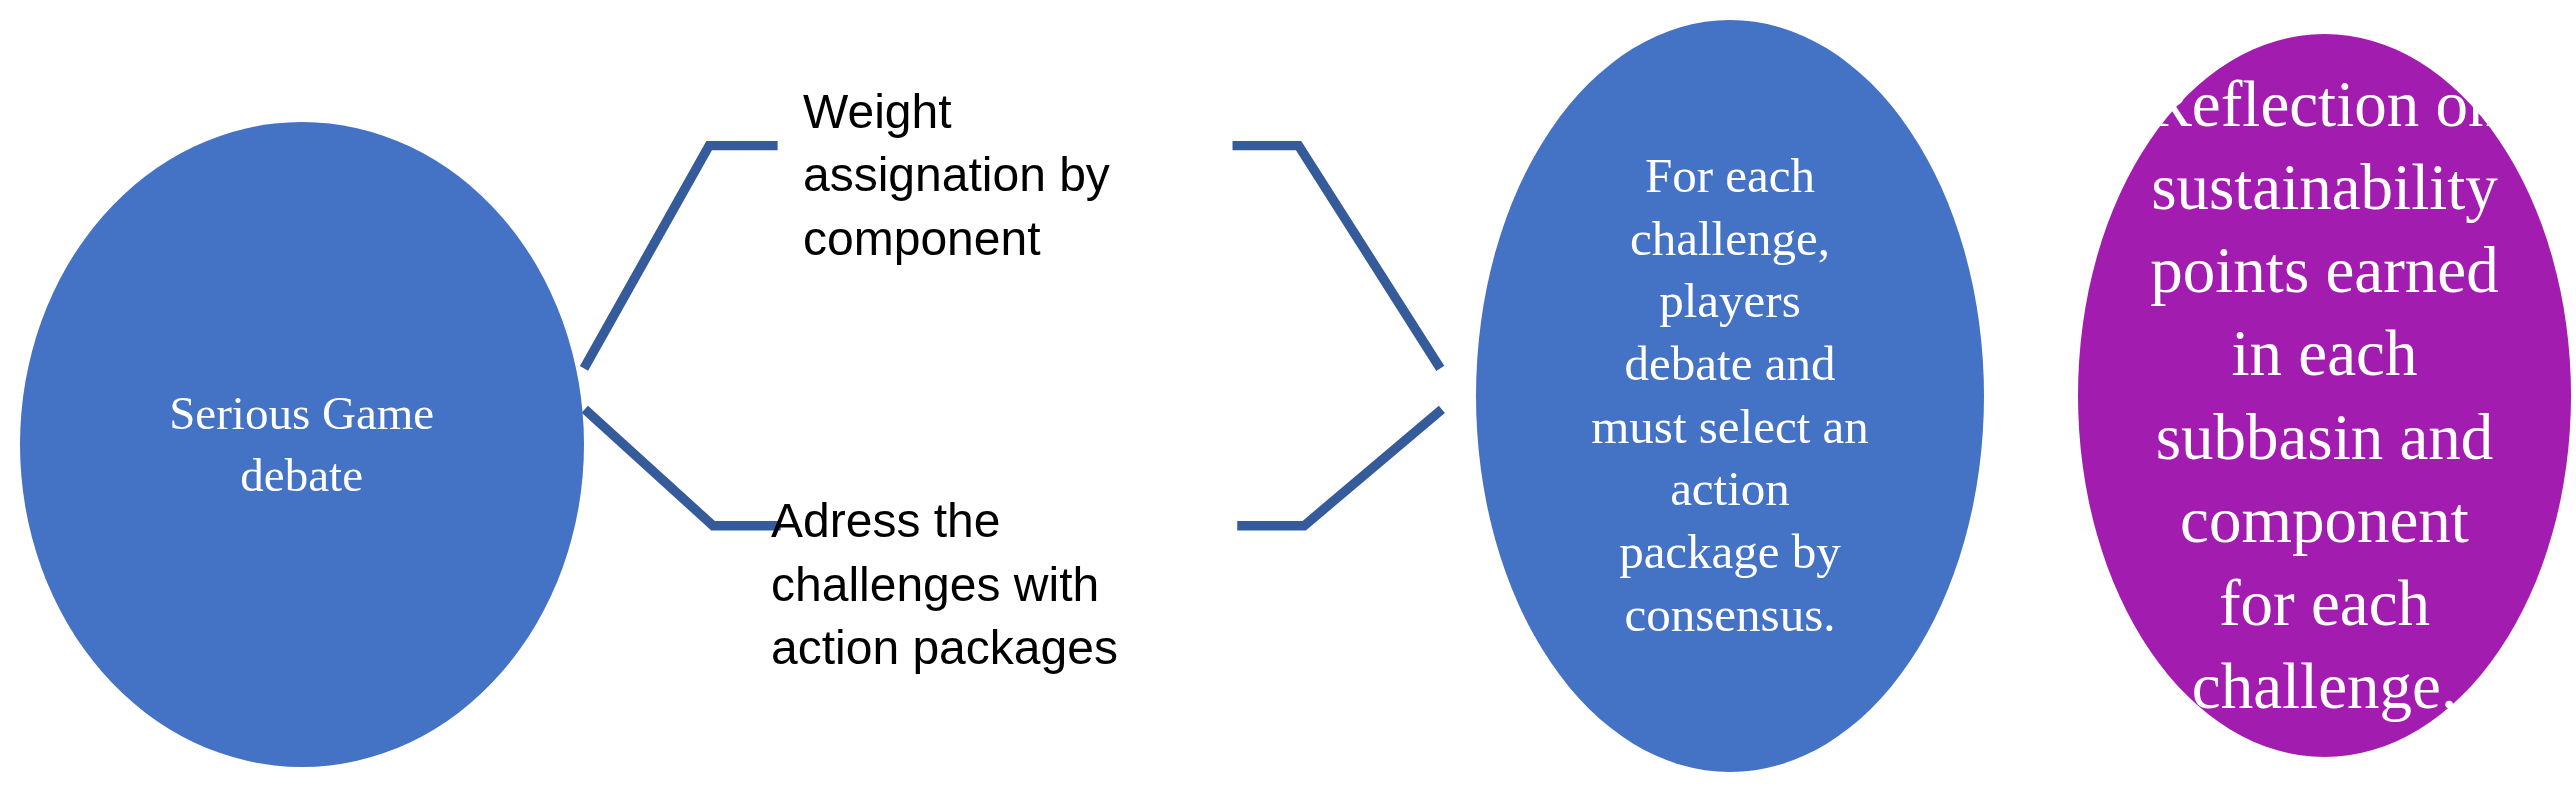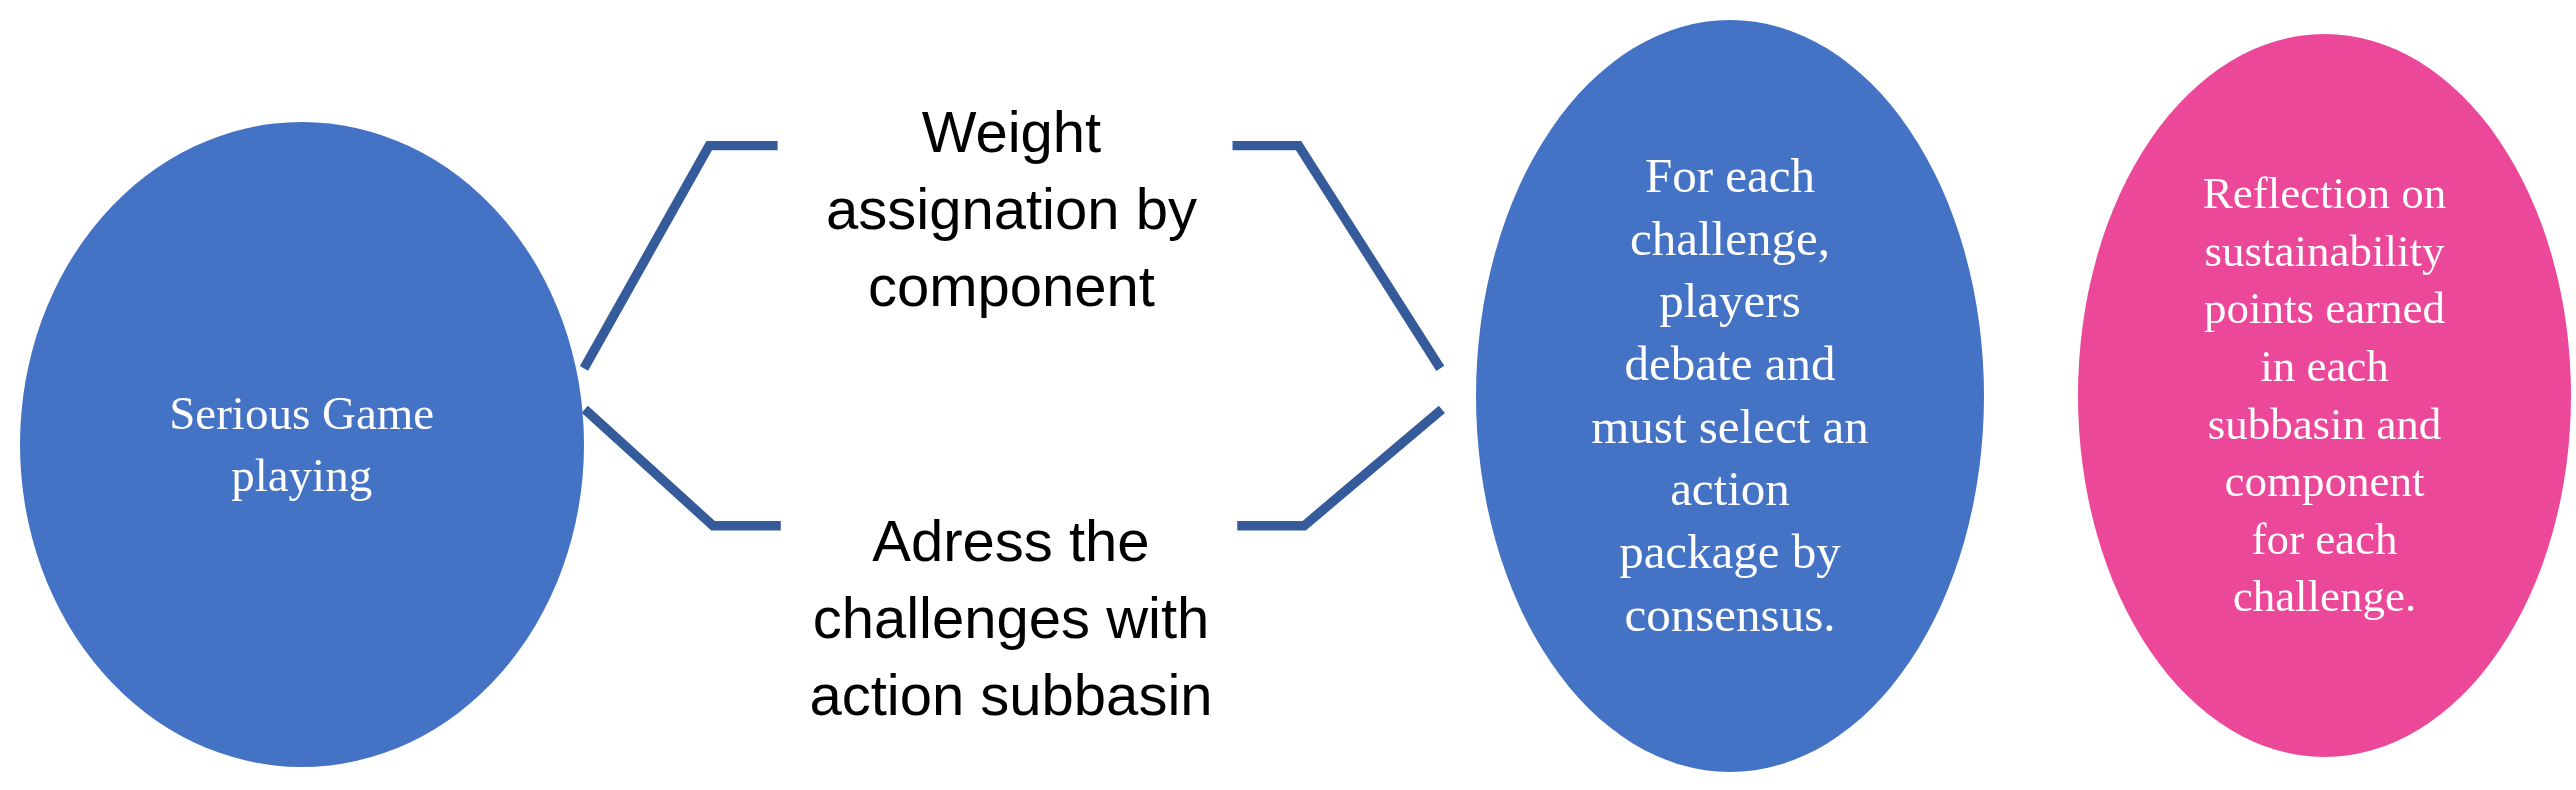--- a/index.html
+++ b/index.html
@@ -65,30 +65,29 @@
     font-size: 49px;
     line-height: 1.28;
   }
 
   
   #node-reflection {
     left: 2078px;
     top: 34px;
     width: 493px;
     height: 723px;
-    background: #ec4899;
-    font-size: 45px;
+    background: #a21caf;
+    font-size: 65px;
     line-height: 1.28;
   }
 
   .edge-label {
     position: absolute;
-    text-align: center;
     color: #000000;
-    font-size: 58px;
+    font-size: 48px;
     line-height: 1.33;
     white-space: pre-line;
   }
   #edge-label-weight {
     left: 803px;
     top: 15.7px;
     width: 417px;
   }
   #edge-label-address {
     left: 771px;
@@ -105,33 +104,33 @@
     <g fill="none" stroke="#355B9A" stroke-width="12" stroke-linecap="butt" stroke-linejoin="miter">
       <polyline points="742,468 901,185 988,185"></polyline>
       <polyline points="743,520 906,668 992,668"></polyline>
       <polyline points="1566,185 1650,185 1830,468"></polyline>
       <polyline points="1572,668 1657,668 1832,520"></polyline>
     </g>
   </svg>
 
   <div class="node" id="node-serious-game">
     <span class="node-label">Serious Game
-playing</span>
+debate</span>
   </div>
 
   <div class="edge-label" id="edge-label-weight">
     <span>Weight
 assignation by
 component</span>
   </div>
 
   <div class="edge-label" id="edge-label-address">
     <span>Adress the
 challenges with
-action subbasin</span>
+action packages</span>
   </div>
 
   <div class="node" id="node-debate">
     <span class="node-label">For each
 challenge,
 players
 debate and
 must select an
 action
 package by

